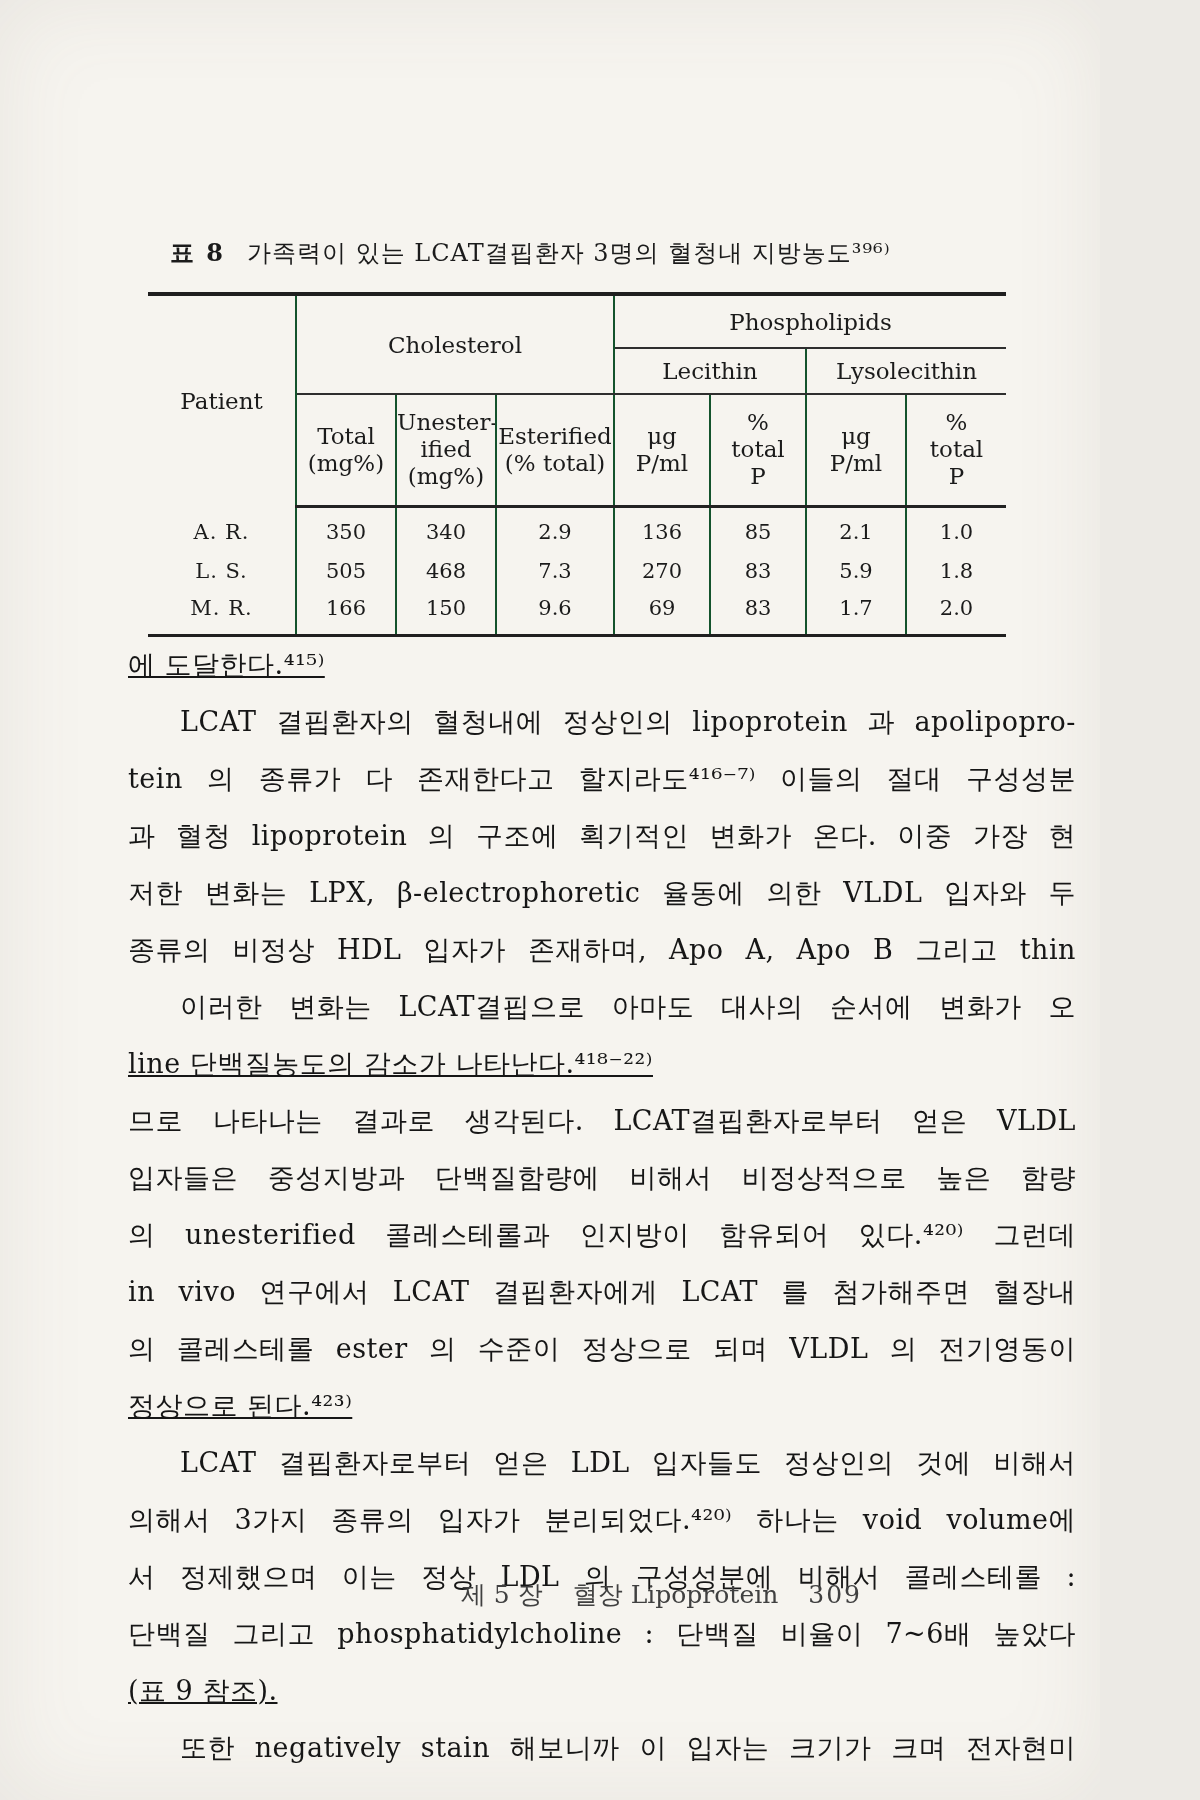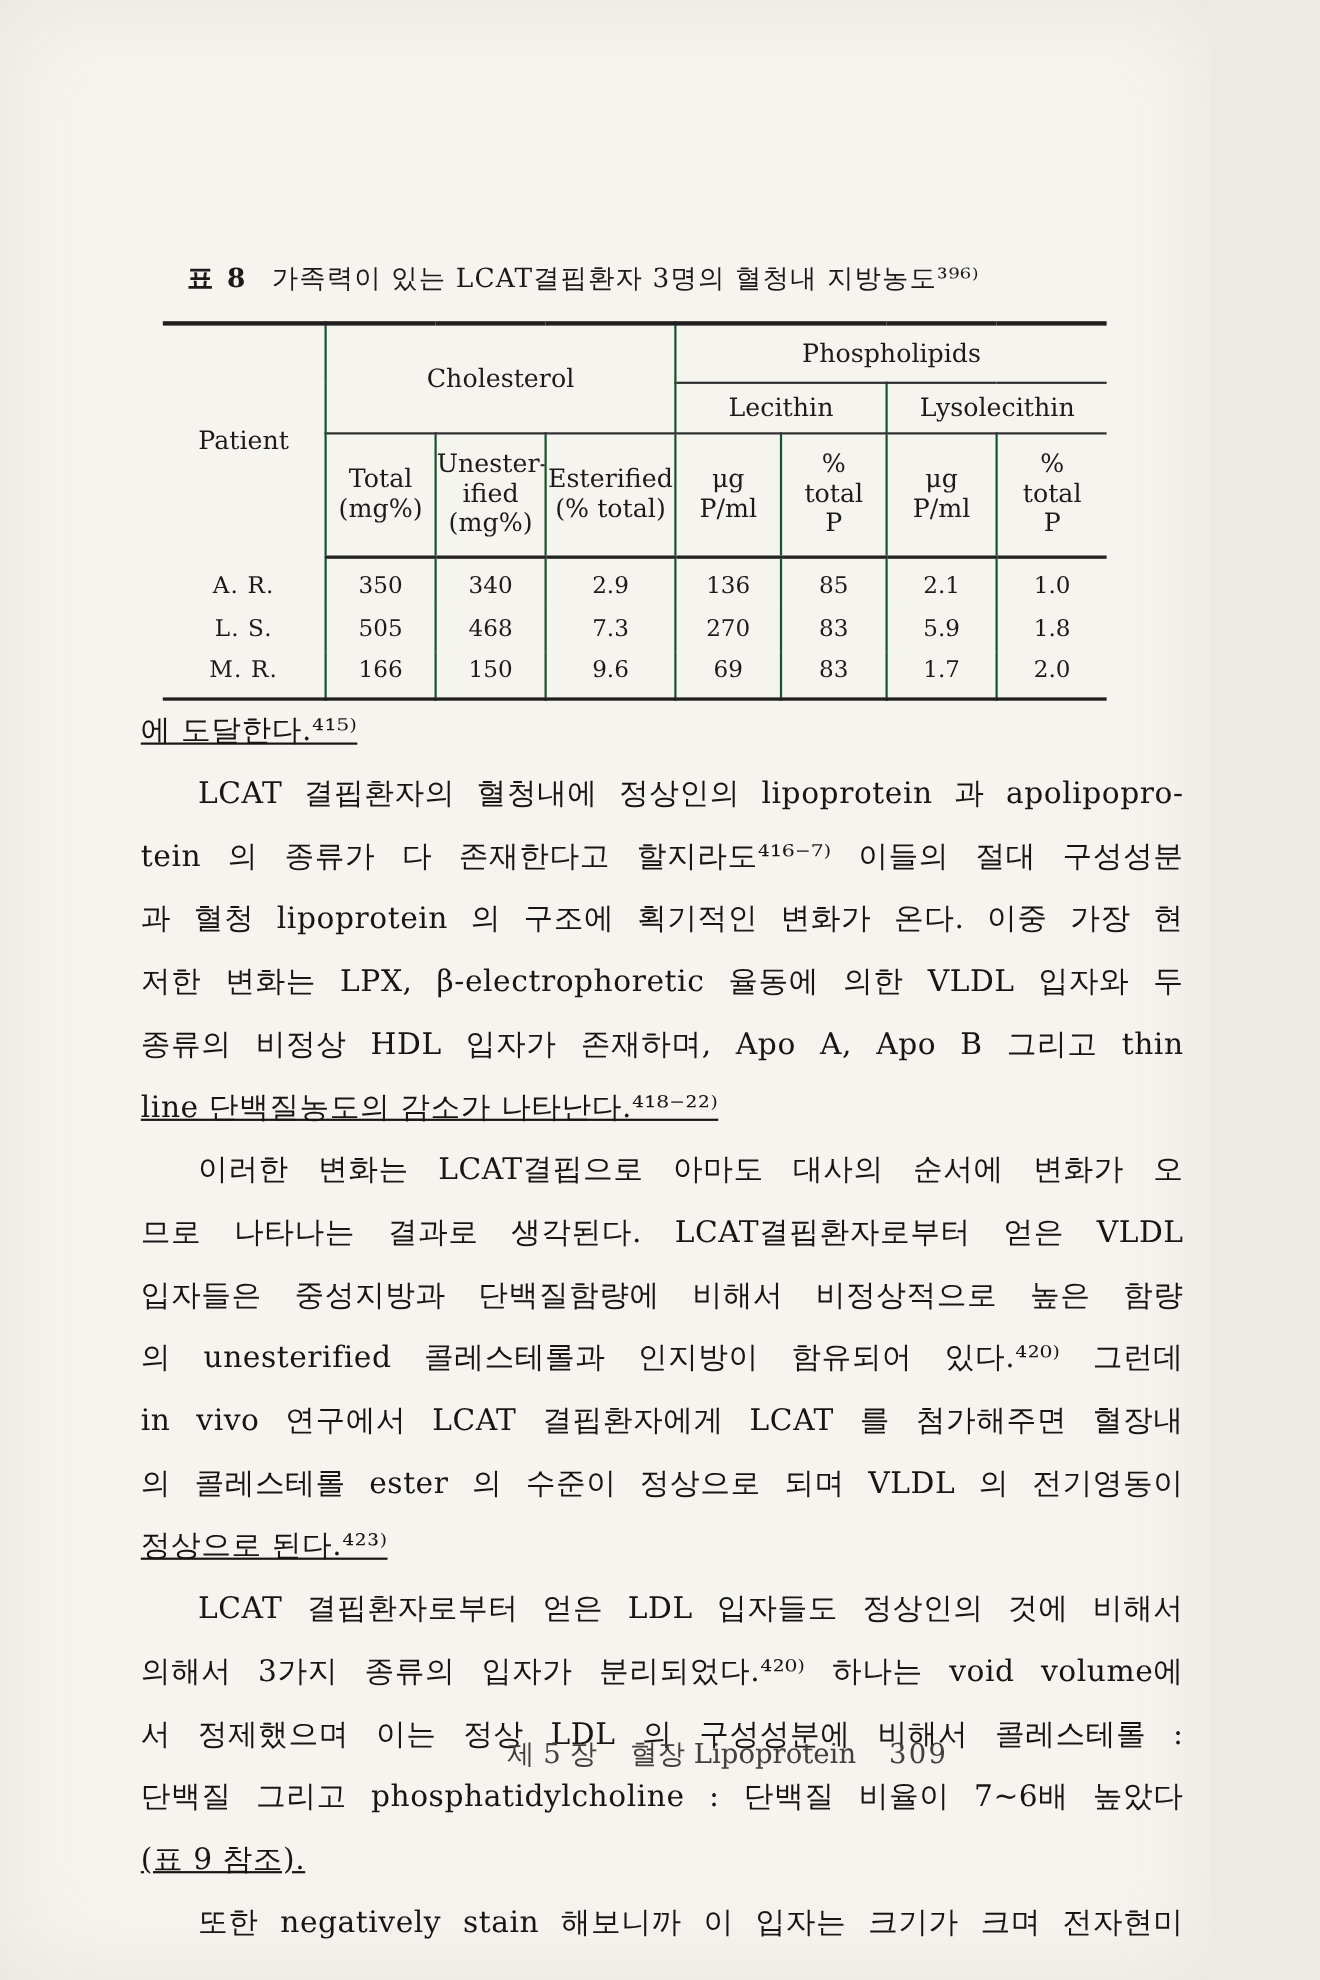--- a/index.html
+++ b/index.html
@@ -150,22 +150,22 @@
   </tbody>
     </table>
 
   <div class="bodytext">
     <div class="bl short">에 도달한다.⁴¹⁵⁾</div>
     <div class="bl indent">LCAT 결핍환자의 혈청내에 정상인의 lipoprotein 과 apolipopro-</div>
     <div class="bl">tein 의 종류가 다 존재한다고 할지라도⁴¹⁶⁻⁷⁾ 이들의 절대 구성성분</div>
     <div class="bl">과 혈청 lipoprotein 의 구조에 획기적인 변화가 온다. 이중 가장 현</div>
     <div class="bl">저한 변화는 LPX, β-electrophoretic 율동에 의한 VLDL 입자와 두</div>
     <div class="bl">종류의 비정상 HDL 입자가 존재하며, Apo A, Apo B 그리고 thin</div>
+    <div class="bl indent">이러한 변화는 LCAT결핍으로 아마도 대사의 순서에 변화가 오</div>
     <div class="bl short">line 단백질농도의 감소가 나타난다.⁴¹⁸⁻²²⁾</div>
-    <div class="bl indent">이러한 변화는 LCAT결핍으로 아마도 대사의 순서에 변화가 오</div>
     <div class="bl">므로 나타나는 결과로 생각된다. LCAT결핍환자로부터 얻은 VLDL</div>
     <div class="bl">입자들은 중성지방과 단백질함량에 비해서 비정상적으로 높은 함량</div>
     <div class="bl">의 unesterified 콜레스테롤과 인지방이 함유되어 있다.⁴²⁰⁾ 그런데</div>
     <div class="bl">in vivo 연구에서 LCAT 결핍환자에게 LCAT 를 첨가해주면 혈장내</div>
     <div class="bl">의 콜레스테롤 ester 의 수준이 정상으로 되며 VLDL 의 전기영동이</div>
     <div class="bl short">정상으로 된다.⁴²³⁾</div>
     <div class="bl indent">LCAT 결핍환자로부터 얻은 LDL 입자들도 정상인의 것에 비해서</div>
     <div class="bl">의해서 3가지 종류의 입자가 분리되었다.⁴²⁰⁾ 하나는 void volume에</div>
     <div class="bl">서 정제했으며 이는 정상 LDL 의 구성성분에 비해서 콜레스테롤 :</div>
     <div class="bl">단백질 그리고 phosphatidylcholine : 단백질 비율이 7~6배 높았다</div>

